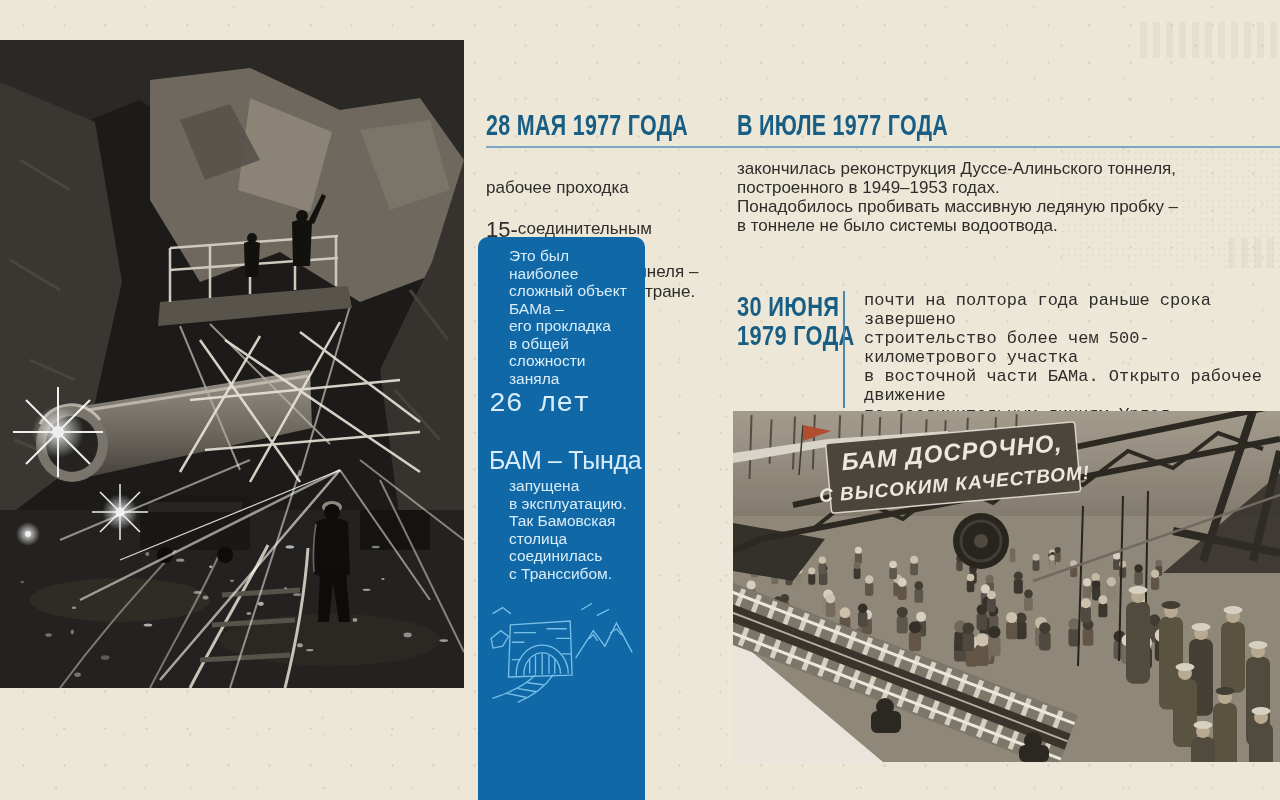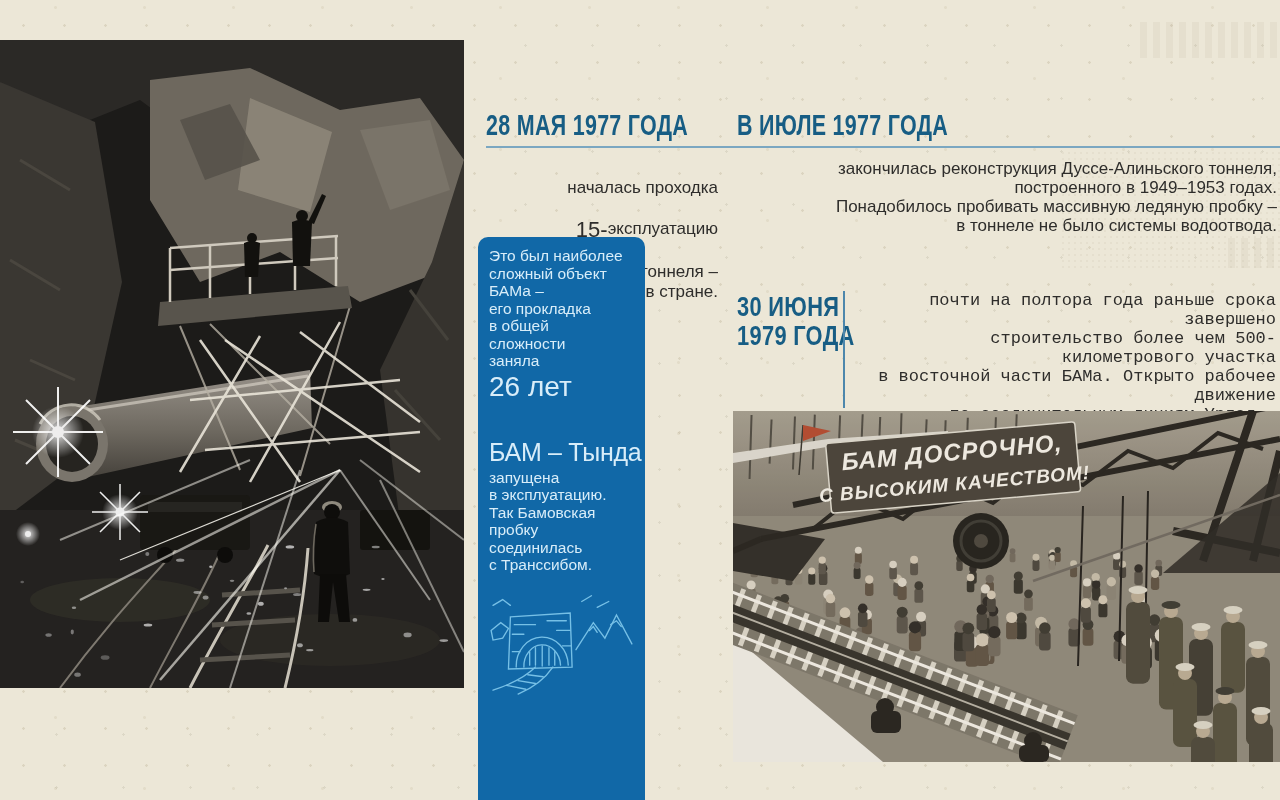--- a/index.html
+++ b/index.html
@@ -20,31 +20,31 @@
   
   .date-heading{
     font-weight:700;color:#175d84;font-size:29px;line-height:1.05;
     letter-spacing:.4px;white-space:pre-line;
     transform:scaleX(.74);transform-origin:left top;
   }
   .date-heading.small{font-size:28px;transform:scaleX(.78);}
   .rule-h{height:2px;background:#6fa0bf;opacity:.9;}
   .rule-v{width:2px;background:#4d87ac;}
   
-  .body-text{font-size:17px;line-height:1.2;color:#2e2d2b;white-space:pre-line;text-align:right;}
+  .body-text{font-size:17px;line-height:1.2;color:#2e2d2b;white-space:pre-line;}
   .body-text.tight{font-size:17px;line-height:1.12;}
   .big-num{font-size:22px;line-height:1;vertical-align:-3px;font-weight:400;}
   
   .callout{
     background:#1168a7;border-radius:10px 10px 0 0;
     color:#d8edf9;padding:10px 11px 0 11px;box-sizing:border-box;
     display:flex;flex-direction:column;
   }
-  .callout .txt{font-size:15.5px;line-height:1.13;white-space:pre-line;}
-  .callout .big1{font-size:28px;line-height:1.15;margin:1px 0 16px 0;}
+  .callout .txt{font-size:15.5px;line-height:1.13;white-space:pre-line;margin-left:20px;}
+  .callout .big1{font-size:28px;line-height:1.15;margin:1px 0 7px 0;font-family:Liberation Mono, monospace;}
   .callout .big2{font-size:25px;line-height:1.2;margin:1px 0 2px 0;white-space:nowrap;letter-spacing:-.3px;text-align:center;}
   .callout .gap{height:17px;flex:0 0 auto;}
   .callout .icon-wrap{margin-top:14px;}
   .photo{display:block;}
   
   .halftone{
     background-image:radial-gradient(circle, rgba(140,125,95,.45) 1px, transparent 1.4px);
     background-size:6px 6px;opacity:.16;
   }
   .dashes{
@@ -188,41 +188,41 @@
           <ellipse cx="73.97885322570801" cy="567.6921287178993" rx="2.2" ry="1.2" fill="#ffffff" opacity="0.48"></ellipse>
           <ellipse cx="205.60306549072266" cy="557.516565322876" rx="2.9" ry="2.0" fill="#ffffff" opacity="0.46"></ellipse>
         </g>
     </svg>
   </div>
 
   <div class="abs date-heading" style="left:486px;top:110px;">28 МАЯ 1977 ГОДА</div>
   <div class="abs rule-h" style="left:486px;top:146px;width:794px;"></div>
 
   <div class="abs body-text" style="left:486px;top:158px;width:232px;">
-    <span>началась проходка</span><br>
-    <span class="big-num">15-</span><span>эксплуатацию</span><br>
+    <span>рабочее проходка</span><br>
+    <span class="big-num">15-</span><span>соединительным</span><br>
     <span>Северомуйского тоннеля –
 самого длинного в стране.</span>
   </div>
 
   <div class="abs callout" style="left:478px;top:237px;width:167px;height:563px;">
     <div class="txt">Это был наиболее
 сложный объект
 БАМа –
 его прокладка
 в общей
 сложности
 заняла</div>
     <div class="big1">26 лет</div>
     <div class="gap"></div>
     <div class="big2">БАМ – Тында</div>
     <div class="txt">запущена
 в эксплуатацию.
 Так Бамовская
-пробку
+столица
 соединилась
 с Транссибом.</div>
     <div class="icon-wrap">
       <svg width="145" height="108" viewBox="0 0 150 112" xmlns="http://www.w3.org/2000/svg">
         <g stroke="#7cc5ea" stroke-width="1.4" fill="none" stroke-linecap="round" opacity=".95">
 
           <path d="M22,30 L84,26 L86,82 L20,84 Z"></path>
           <path d="M26,38 H48 M60,34 H80 M24,48 H36 M70,44 H84 M24,66 H32 M76,60 H85"></path>
 
           <path d="M28,82 A27,30 0 0 1 82,80"></path>

